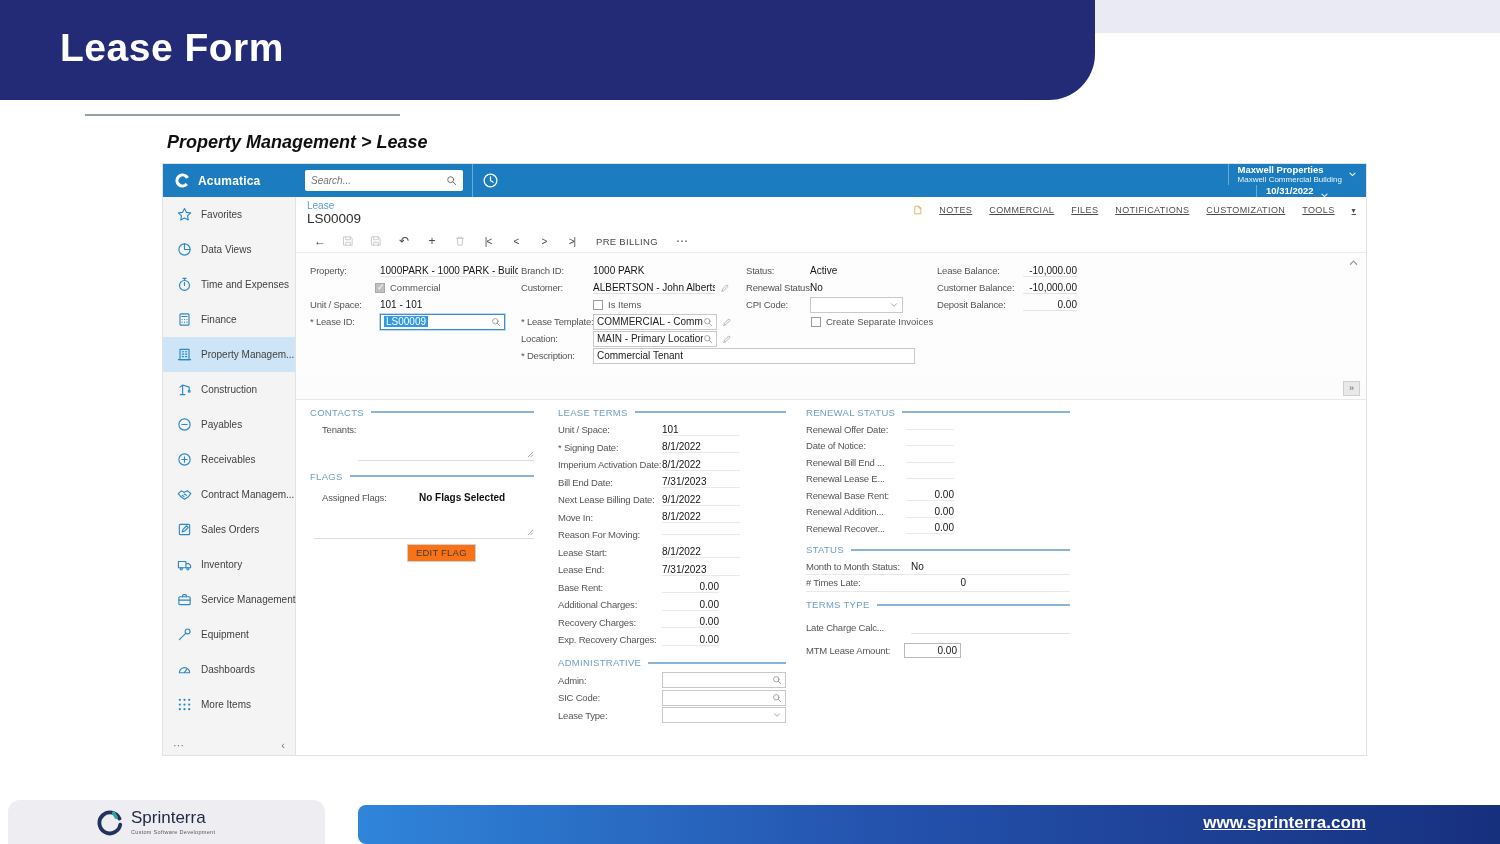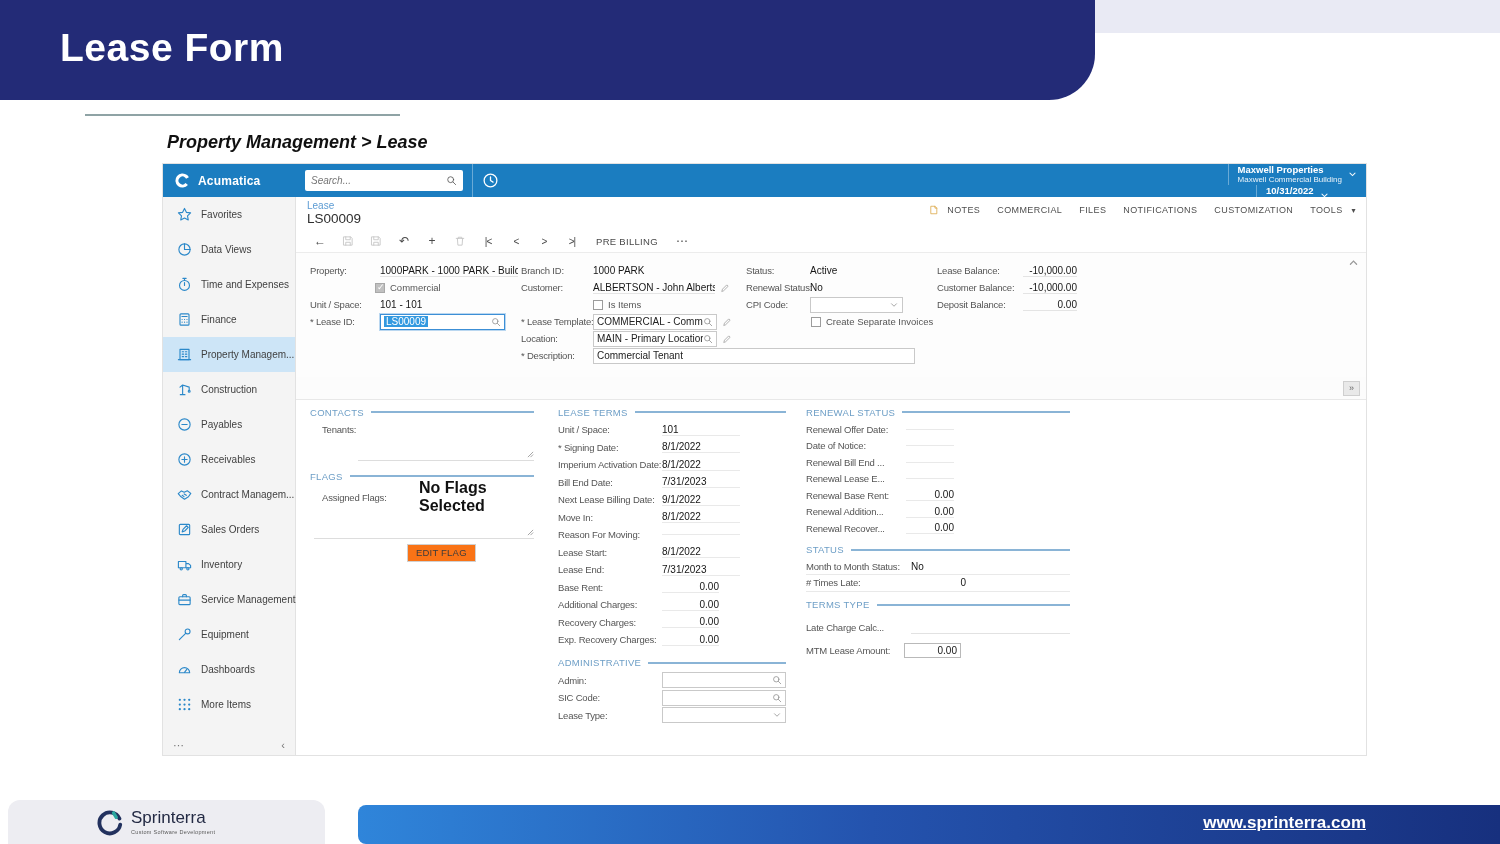--- a/index.html
+++ b/index.html
@@ -48,21 +48,21 @@
   .side-item { height:35px; display:flex; align-items:center; gap:9px; padding-left:14px; color:#3f3f3f; font-size:10px; white-space:nowrap; }
   .side-item.active { background:#cde5f7; }
   .side-icon { color:#2b88c9; width:15px; height:15px; display:inline-flex; flex:none; }
   .side-foot { position:absolute; bottom:0; left:0; right:0; height:20px; display:flex; justify-content:space-between; align-items:center; padding:0 10px; color:#777; font-size:11px; }
 
   
   .main { position:absolute; left:133px; top:33px; right:0; bottom:0; background:#fff; overflow:hidden; }
   .module-label { position:absolute; left:11px; top:3px; color:#5b9bd3; font-size:10px; }
   .record-id { position:absolute; left:11px; top:14px; font-size:13.5px; color:#2e2e2e; }
   .hlinks { position:absolute; right:10px; top:8px; display:flex; gap:17px; font-size:9px; color:#4e4e4e; letter-spacing:.4px; align-items:center; }
-  .hlink { display:flex; gap:8px; align-items:center; }
+  .hlink { display:flex; gap:16px; align-items:center;text-decoration:underline; }
   .hlink.has-caret::after { content:"▾"; font-size:8px; margin-left:1px; color:#4e4e4e; }
   .hlink-icon { color:#d9a33c; width:10px; height:10px; display:inline-flex; }
   .hlink-icon:empty { display:none; }
 
   
   .cmdbar { position:absolute; left:0; top:33px; right:0; height:22px; display:flex; align-items:center; padding-left:10px; }
   .cmd { width:28px; text-align:center; color:#4a4a4a; font-size:12px; display:inline-flex; justify-content:center; align-items:center; }
   .cmd svg, .cmd span.svg { width:12px; height:12px; display:inline-flex; }
   .cmd.disabled { color:#c6c6c6; }
   .cmd.navg { font-size:10px; letter-spacing:-1px; }
@@ -107,21 +107,21 @@
   .colB .num .f-val { width:57px; text-align:right; margin-right:21px; }
   .colC .f-row { height:16.5px; }
   .colC .f-lbl { width:100px; } .colC .f-val { width:48px; }
   .colC .num .f-val { text-align:right; }
   .row-wide { border-bottom:1px solid #e9e9e9; }
   .row-wide .f-val { border-bottom:none; }
   .st-lbl { width:105px !important; }
   .tenants-area { margin-left:48px; height:24px; border-bottom:1px solid #ddd; position:relative; }
   .flags-area { height:34px; border-bottom:1px solid #ddd; position:relative; margin-left:4px; }
   .rsz { position:absolute; right:0; bottom:2px; width:7px; height:7px; color:#999; }
-  .bold-val { font-weight:bold; color:#111; font-size:16px; }
+  .bold-val { font-weight:bold; color:#111; font-size:10px; }
   .edit-flag-btn { display:inline-block; margin:5px 0 0 97px; padding:2px 8px 3px; background:#f97316; border:1px solid #d0d0d0; color:#3c3c3c; font-size:9.5px; letter-spacing:.2px; }
   .adm-gap { height:5px; } .sec-gap { height:4px; }
   .adm-row .inp { width:124px; margin-left:0; }
   .adm-row .f-lbl { width:104px; }
   .lc-val { flex:1; border-bottom:1px solid #e2e2e2; height:12px; }
   .mtm-box { width:57px; height:15px; border:1px solid #b9b9b9; font-size:10px; color:#141414; text-align:right; padding:1px 3px 0 0; }
   svg { display:block; width:100%; height:100%; }
 </style>
 </head>
 <body>

